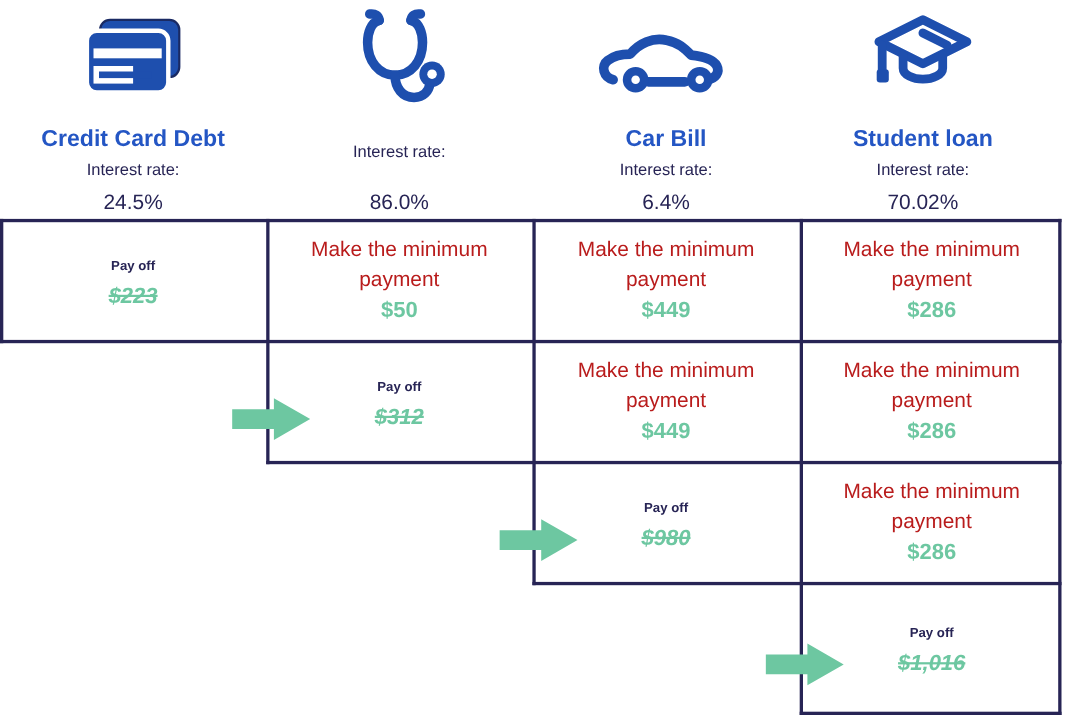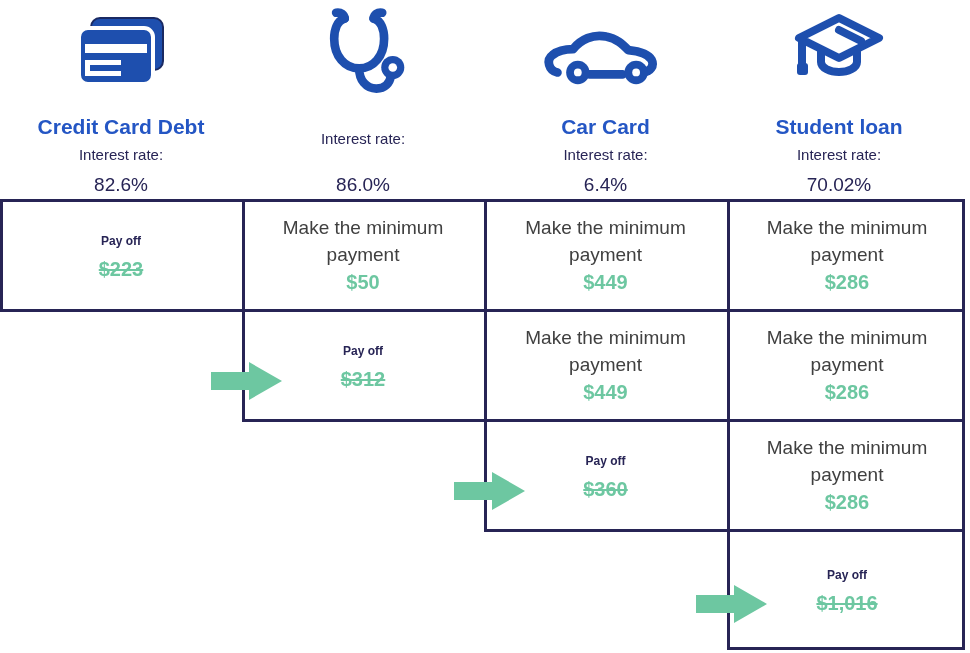--- a/index.html
+++ b/index.html
@@ -20,44 +20,44 @@
   
   .hline,.vline{position:absolute;background:#272455;}
   .hline{height:3px;}
   .vline{width:3px;}
   
   .cell{
     position:absolute;display:flex;flex-direction:column;align-items:center;justify-content:center;
     text-align:center;gap:1px;
   }
   .payoff-label{font-size:12px;font-weight:bold;color:#272455;line-height:27px;}
-  .min-label{font-size:19px;color:#404040;line-height:27px;max-width:185px;}
+  .min-label{font-size:19px;color:#b91c1c;line-height:27px;max-width:185px;}
   .amount{font-size:20px;font-weight:bold;color:#6dc7a1;line-height:27px;}
-  .strike{text-decoration:line-through;}
+  .strike{text-decoration:line-through;font-style:italic;}
   
   .flow-arrow{position:absolute;width:72px;height:40px;}
 </style>
 </head>
 <body>
 
 <div id="canvas">
 
   <div class="col-header" style="left:0;width:242px">
     <div class="icon-box">
       <svg width="100" height="82" viewBox="0 0 100 82">
         <rect x="20" y="4" width="72" height="52" rx="9" fill="#1e4fae" stroke="#1a2a63" stroke-width="2"></rect>
         <rect x="8" y="14" width="74" height="56" rx="9" fill="#1e4fae" stroke="#ffffff" stroke-width="4"></rect>
         <rect x="14" y="30" width="62" height="9" fill="#ffffff"></rect>
         <rect x="14" y="46" width="36" height="16" fill="#ffffff"></rect>
         <rect x="19" y="51" width="48" height="6" fill="#1e4fae"></rect>
       </svg>
     </div>
     <div class="col-title">Credit Card Debt</div>
     <div class="rate-label">Interest rate:</div>
-    <div class="rate-value">82.6%</div>
+    <div class="rate-value">24.5%</div>
   </div>
 
   <div class="col-header" style="left:242px;width:242px">
     <div class="icon-box">
       <svg width="96" height="96" viewBox="0 0 100 100">
         <g fill="none" stroke="#1e4fae" stroke-width="9" stroke-linecap="round">
           <path d="M31,12 C23,14 20,24 20,33 c0,18 11,31 26,31 s26,-13 26,-31 c0,-9 -3,-19 -11,-21"></path>
           <path d="M31,12 q-1,-7 -9,-6"></path>
           <path d="M61,12 q1,-7 9,-6"></path>
           <path d="M46,64 c0,12 7,21 18,21 c9,0 14,-6 15,-13"></path>
@@ -76,21 +76,21 @@
         <g fill="none" stroke="#1e4fae" stroke-width="9" stroke-linejoin="round" stroke-linecap="round">
           <path d="M20,54 c-9,-2 -12,-13 -5,-18 c5,-4 13,-6 21,-6 c8,-10 21,-16 34,-13 c11,2 17,8 23,14 c10,1 20,3 24,10 c3,6 -1,12 -9,13"></path>
           <path d="M53,56 h34"></path>
         </g>
         <circle cx="41" cy="54" r="12" fill="#1e4fae"></circle>
         <circle cx="41" cy="54" r="4" fill="#ffffff"></circle>
         <circle cx="101" cy="54" r="12" fill="#1e4fae"></circle>
         <circle cx="101" cy="54" r="4" fill="#ffffff"></circle>
       </svg>
     </div>
-    <div class="col-title">Car Card</div>
+    <div class="col-title">Car Bill</div>
     <div class="rate-label">Interest rate:</div>
     <div class="rate-value">6.4%</div>
   </div>
 
   <div class="col-header" style="left:719px;width:240px">
     <div class="icon-box">
       <svg width="100" height="94" viewBox="0 0 100 94">
         <g fill="none" stroke="#1e4fae" stroke-width="8" stroke-linejoin="round" stroke-linecap="round">
           <path d="M50,10 L90,30 L50,50 L10,30 Z"></path>
           <path d="M50,22 L72,33"></path>
@@ -141,21 +141,21 @@
     <div class="min-label">Make the minimum payment</div>
     <div class="amount">$449</div>
   </div>
   <div class="cell" style="left:727px;top:310px;width:240px;height:110px">
     <div class="min-label">Make the minimum payment</div>
     <div class="amount">$286</div>
   </div>
 
   <div class="cell" style="left:484px;top:420px;width:243px;height:110px">
     <div class="payoff-label">Pay off</div>
-    <div class="amount strike">$360</div>
+    <div class="amount strike">$980</div>
   </div>
   <div class="cell" style="left:727px;top:420px;width:240px;height:110px">
     <div class="min-label">Make the minimum payment</div>
     <div class="amount">$286</div>
   </div>
 
   <div class="cell" style="left:727px;top:530px;width:240px;height:118px">
     <div class="payoff-label">Pay off</div>
     <div class="amount strike">$1,016</div>
   </div>

